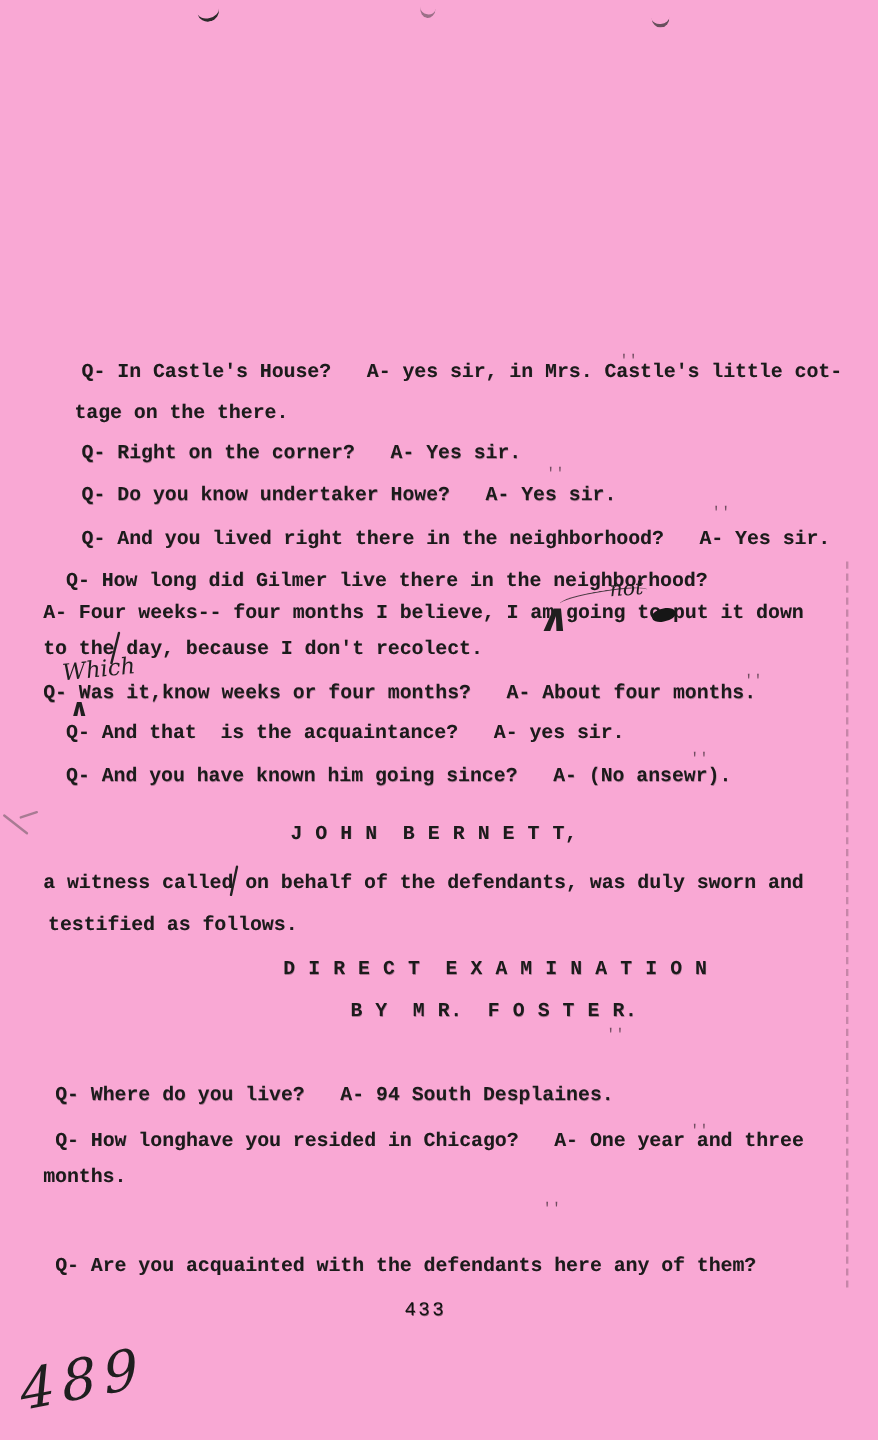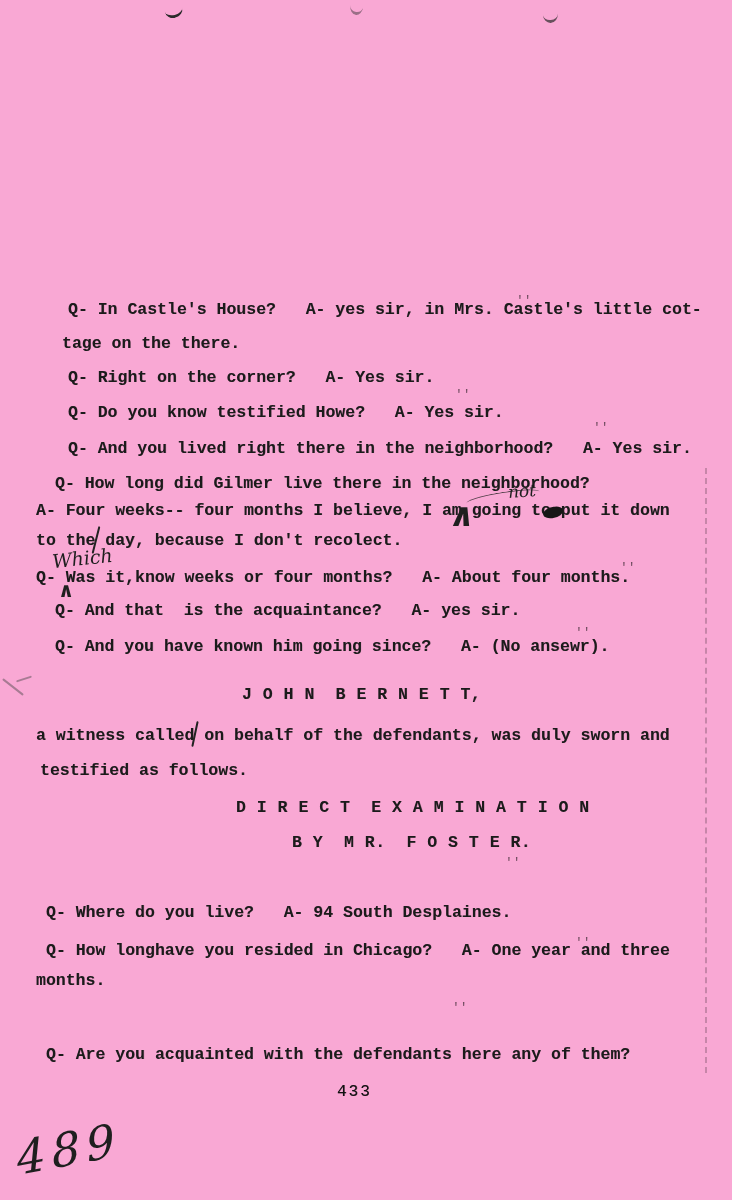--- a/index.html
+++ b/index.html
@@ -94,21 +94,21 @@
 
 <div class="page">
 
   <span class="smudge sm1"></span>
   <span class="smudge sm2"></span>
   <span class="smudge sm3"></span>
 
   <div class="t" style="top:300px;left:68px">Q- In Castle's House?   A- yes sir, in Mrs. Castle's little cot-</div>
   <div class="t" style="top:334px;left:62px">tage on the there.</div>
   <div class="t" style="top:368px;left:68px">Q- Right on the corner?   A- Yes sir.</div>
-  <div class="t" style="top:403px;left:68px">Q- Do you know testified Howe?   A- Yes sir.</div>
+  <div class="t" style="top:403px;left:68px">Q- Do you know undertaker Howe?   A- Yes sir.</div>
   <div class="t" style="top:439px;left:68px">Q- And you lived right there in the neighborhood?   A- Yes sir.</div>
   <div class="t" style="top:474px;left:55px">Q- How long did Gilmer live there in the neighborhood?</div>
   <div class="t" style="top:501px;left:36px">A- Four weeks-- four months I believe, I am going to put it down</div>
   <div class="t" style="top:531px;left:36px">to the day, because I don't recolect.</div>
   <div class="t" style="top:568px;left:36px">Q- Was it,know weeks or four months?   A- About four months.</div>
   <div class="t" style="top:601px;left:55px">Q- And that  is the acquaintance?   A- yes sir.</div>
   <div class="t" style="top:637px;left:55px">Q- And you have known him going since?   A- (No ansewr).</div>
 
   <div class="t h" style="top:685px;left:198px">J O H N  B E R N E T T,</div>
   <div class="t" style="top:726px;left:36px">a witness called on behalf of the defendants, was duly sworn and</div>

